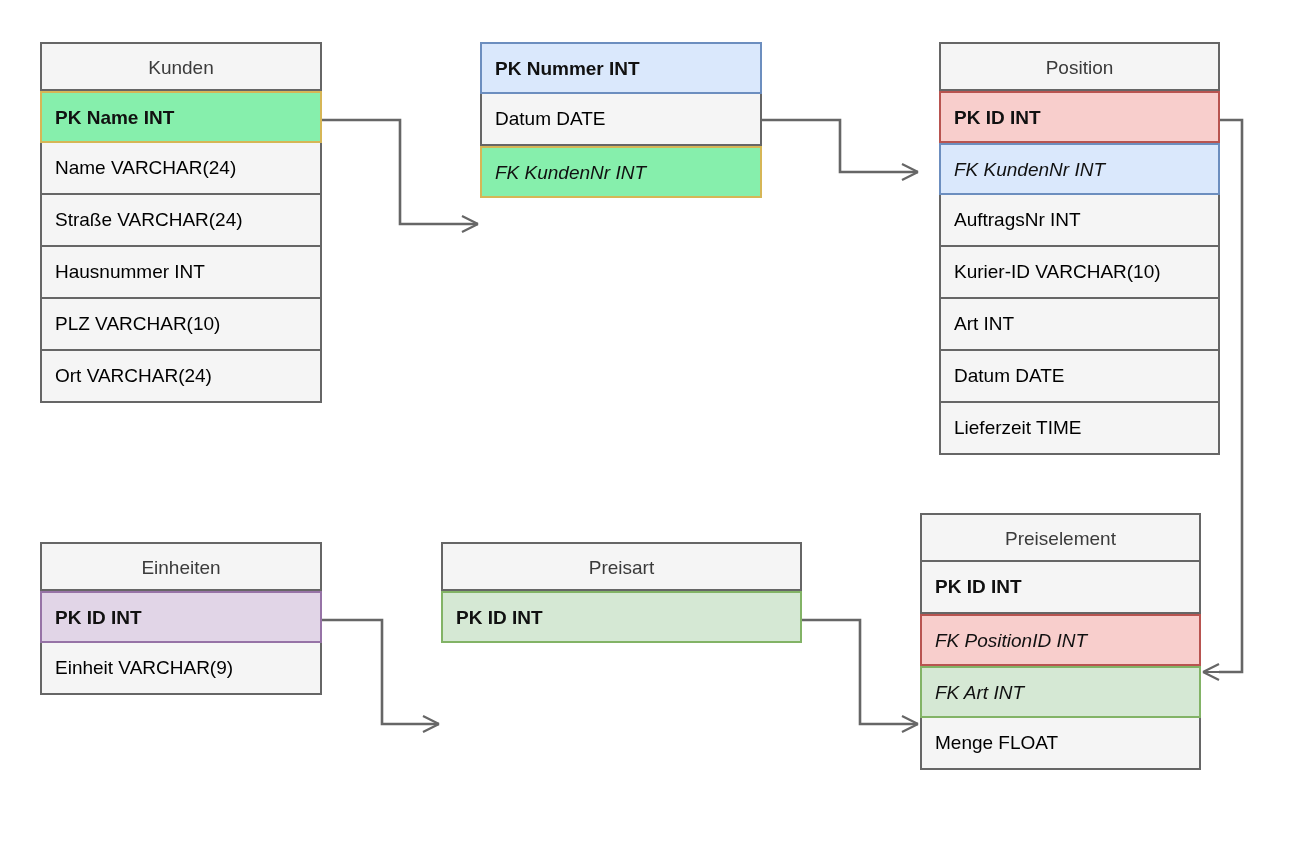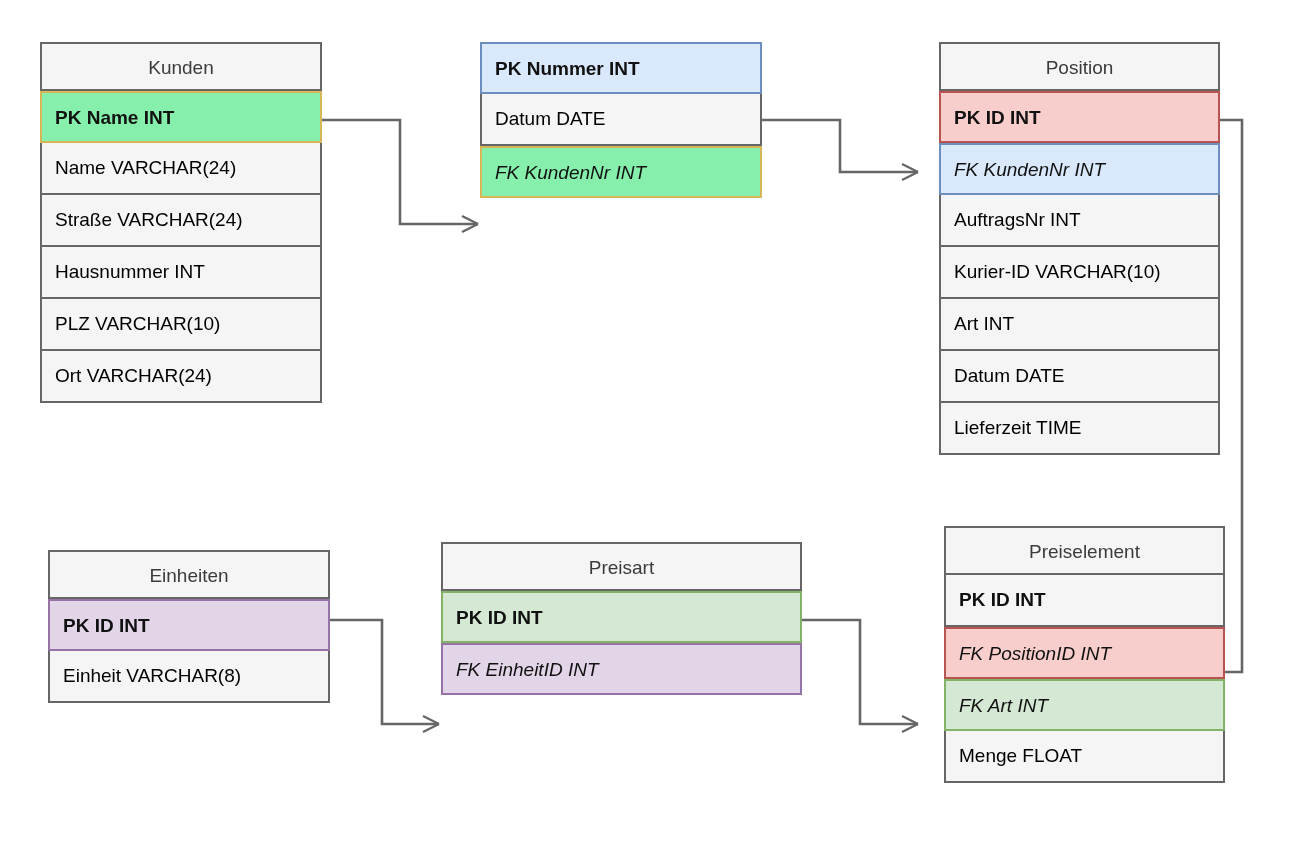--- a/index.html
+++ b/index.html
@@ -145,31 +145,30 @@
       <div class="entity" style="left: 920px; top: 42px; width: 281px; margin-left: 19px;">
         <div class="entity-header">Position</div>
         <div class="attr pk c-red colored">PK ID INT</div>
         <div class="attr fk c-blue colored">FK KundenNr INT</div>
         <div class="attr  c-none">AuftragsNr INT</div>
         <div class="attr  c-none">Kurier-ID VARCHAR(10)</div>
         <div class="attr  c-none">Art INT</div>
         <div class="attr  c-none">Datum DATE</div>
         <div class="attr  c-none">Lieferzeit TIME</div>
       </div>
-      <div class="entity" style="left: 48px; top: 542px; width: 282px; margin-top: 8px;">
+      <div class="entity" style="left: 40px; top: 542px; width: 282px;">
         <div class="entity-header">Einheiten</div>
         <div class="attr pk c-purple colored">PK ID INT</div>
-        <div class="attr  c-none">Einheit VARCHAR(8)</div>
+        <div class="attr  c-none">Einheit VARCHAR(9)</div>
       </div>
       <div class="entity" style="left: 441px; top: 542px; width: 361px;">
         <div class="entity-header">Preisart</div>
         <div class="attr pk c-green colored">PK ID INT</div>
-        <div class="attr fk c-purple colored">FK EinheitID INT</div>
       </div>
-      <div class="entity" style="left: 920px; top: 526px; width: 281px; margin-left: 24px;">
+      <div class="entity" style="left: 920px; top: 513px; width: 281px;">
         <div class="entity-header">Preiselement</div>
         <div class="attr pk c-none">PK ID INT</div>
         <div class="attr fk c-red colored">FK PositionID INT</div>
         <div class="attr fk c-green colored">FK Art INT</div>
         <div class="attr  c-none">Menge FLOAT</div>
       </div>
     </div>
 </div>
 
 </body></html>

